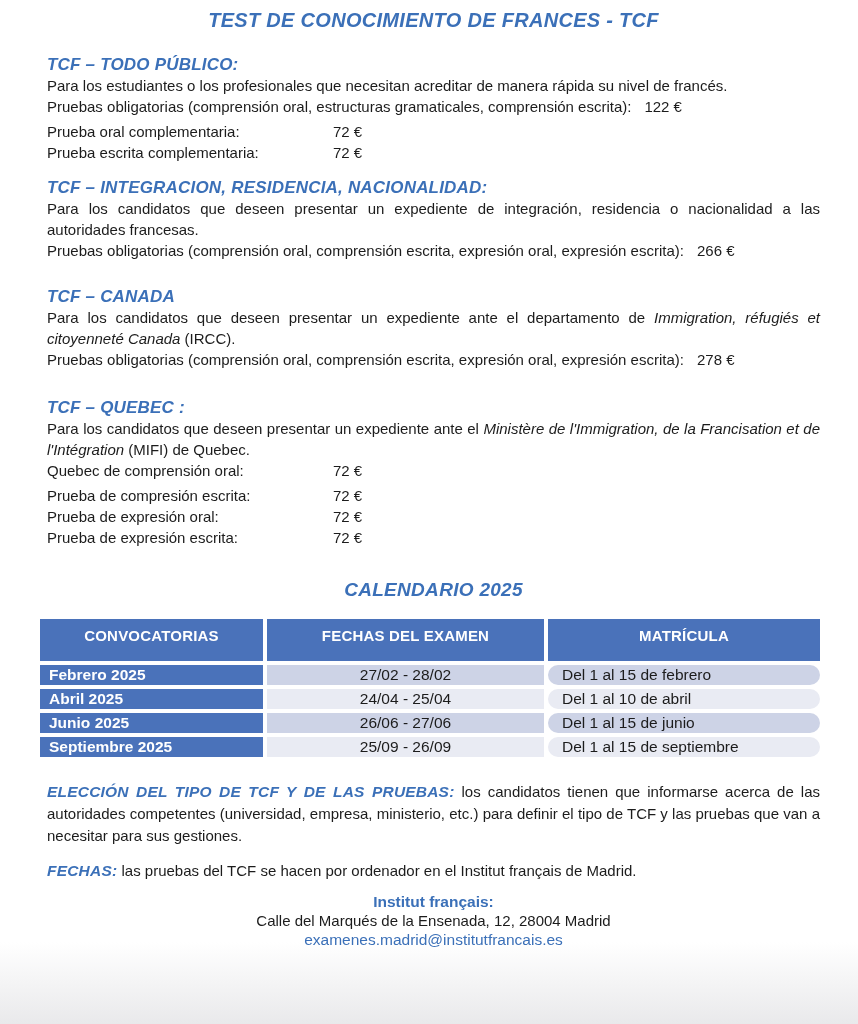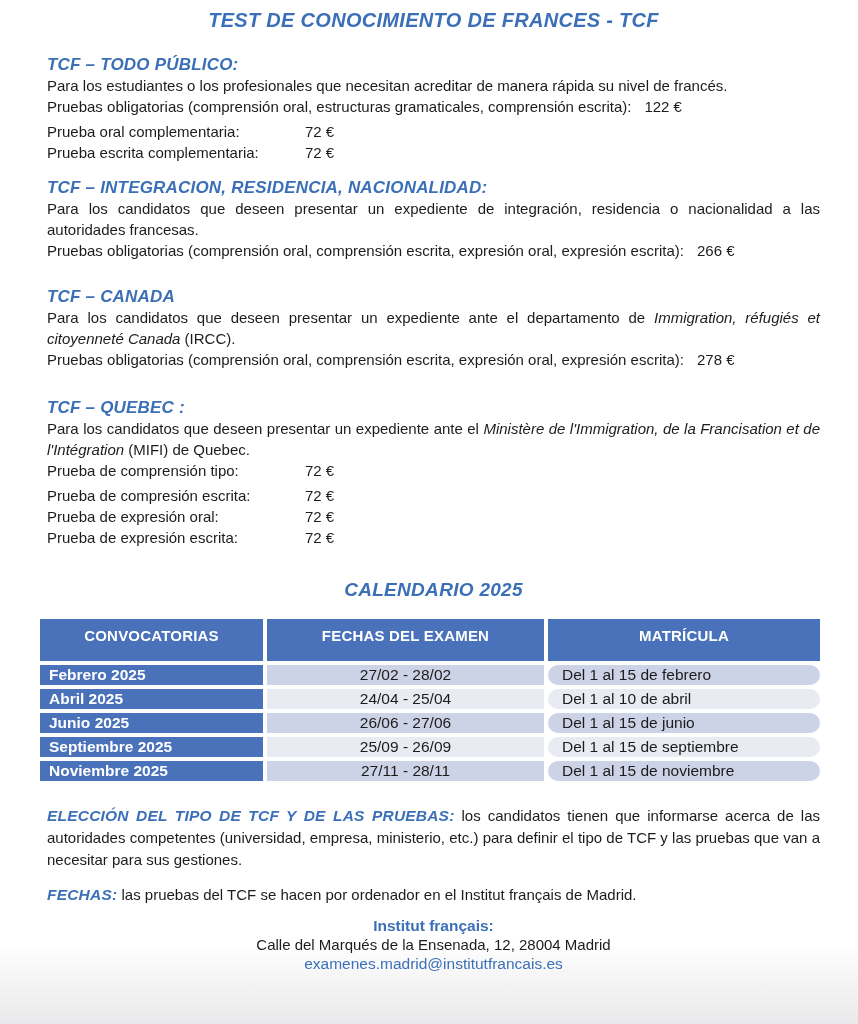--- a/index.html
+++ b/index.html
@@ -24,21 +24,21 @@
   }
   .sec-heading{
     margin:0;font-size:17px;line-height:20px;
     color:var(--blue);font-weight:bold;font-style:italic;letter-spacing:.2px;
   }
   .mt-s1{margin-top:23px;} .mt-s2{margin-top:15px;}
   .mt-s3{margin-top:26px;} .mt-s4{margin-top:28px;}
   .body-line,.body-par{margin:0;font-size:15px;line-height:21px;}
   .body-par{text-align:justify;}
   .price-inline{margin-left:13px;}
-  .price-row{display:flex;font-size:15px;line-height:21px;}
+  .price-row{display:flex;font-size:15px;line-height:21px;gap:28px;}
   .price-row .lbl{width:258px;}
   .rows-gap{margin-top:4px;}
   .cal-title{
     margin:30px 0 0 0;font-size:19px;line-height:24px;text-align:center;
     color:var(--blue);font-weight:bold;font-style:italic;letter-spacing:.3px;
   }
   table.calendar{
     table-layout:fixed;border-collapse:separate;border-spacing:4px 4px;
     width:788px;margin:13px 0 0 -11px;
   }
@@ -91,21 +91,21 @@
   <p class="body-par">Para los candidatos que deseen presentar un expediente de integración, residencia o nacionalidad a las autoridades francesas.</p>
   <p class="body-line"><span>Pruebas obligatorias (comprensión oral, comprensión escrita, expresión oral, expresión escrita):</span><span class="price-inline">266 €</span></p>
 
   <h2 class="sec-heading mt-s3">TCF – CANADA</h2>
   <p class="body-par"><span>Para los candidatos que deseen presentar un expediente ante el departamento de </span><i>Immigration, réfugiés et citoyenneté Canada</i><span> (IRCC).</span></p>
   <p class="body-line"><span>Pruebas obligatorias (comprensión oral, comprensión escrita, expresión oral, expresión escrita):</span><span class="price-inline">278 €</span></p>
 
   <h2 class="sec-heading mt-s4">TCF – QUEBEC :</h2>
   <p class="body-par"><span>Para los candidatos que deseen presentar un expediente ante el </span><i>Ministère de l'Immigration, de la Francisation et de l'Intégration</i><span> (MIFI) de Quebec.</span></p>
   <div class="price-row">
-    <span class="lbl">Prueba de comprensión tipo:</span>
+    <span class="lbl">Quebec de comprensión oral:</span>
     <span>72 €</span>
   </div>
   <div class="price-row rows-gap">
     <span class="lbl">Prueba de compresión escrita:</span>
     <span>72 €</span>
   </div>
   <div class="price-row">
     <span class="lbl">Prueba de expresión oral:</span>
     <span>72 €</span>
   </div>
@@ -143,25 +143,20 @@
       <tr class="band-dark">
         <td class="month">Junio 2025</td>
         <td class="data dates">26/06 - 27/06</td>
         <td class="data matricula">Del 1 al 15 de junio</td>
       </tr>
       <tr class="band-light">
         <td class="month">Septiembre 2025</td>
         <td class="data dates">25/09 - 26/09</td>
         <td class="data matricula">Del 1 al 15 de septiembre</td>
       </tr>
-      <tr class="band-dark">
-        <td class="month">Noviembre 2025</td>
-        <td class="data dates">27/11 - 28/11</td>
-        <td class="data matricula">Del 1 al 15 de noviembre</td>
-      </tr>
     </tbody>
   </table>
 
   <p class="note"><span class="inline-heading">ELECCIÓN DEL TIPO DE TCF Y DE LAS PRUEBAS:</span> <span>los candidatos tienen que informarse acerca de las autoridades competentes (universidad, empresa, ministerio, etc.) para definir el tipo de TCF y las pruebas que van a necesitar para sus gestiones.</span></p>
   <p class="note-lugar"><span class="inline-heading">FECHAS:</span> <span>las pruebas del TCF se hacen por ordenador en el Institut français de Madrid.</span></p>
 
   <div class="footer">
     <p class="footer-name">Institut français:</p>
     <p class="footer-address">Calle del Marqués de la Ensenada, 12, 28004 Madrid</p>
     <p class="footer-email"><a href="#">examenes.madrid@institutfrancais.es</a></p>

